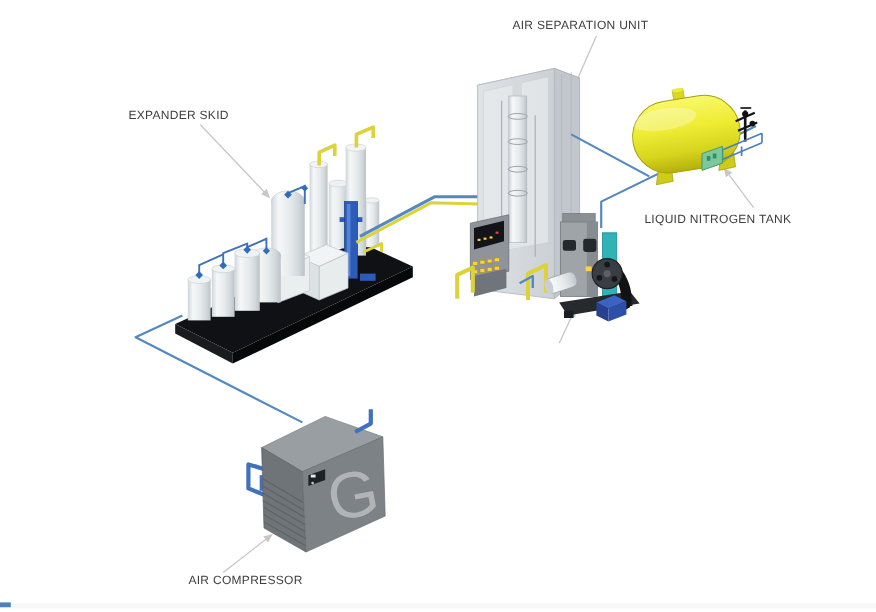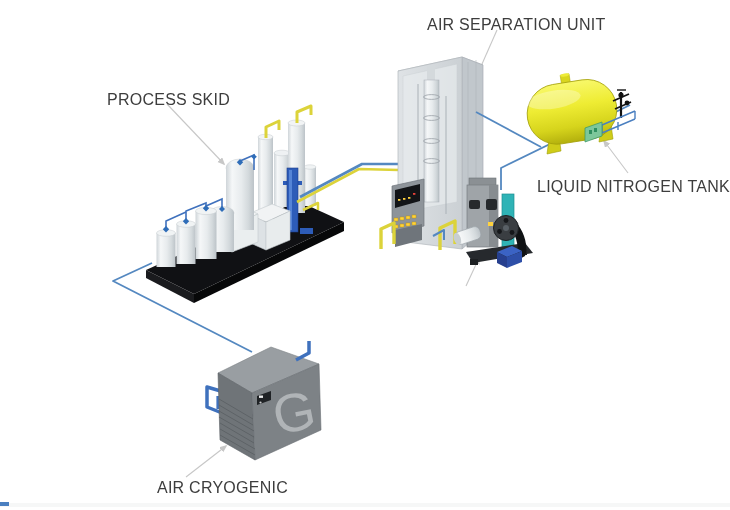--- a/index.html
+++ b/index.html
@@ -2,21 +2,21 @@
 <html><head>
 <meta charset="utf-8">
 <style>
   html,body{margin:0;padding:0;background:#ffffff;}
   #canvas{
     position:relative;width:730px;height:510px;background:#ffffff;
     overflow:hidden;font-family:"Liberation Sans",sans-serif;
   }
   #scene{position:absolute;left:0;top:0;}
   .lbl{
-    position:absolute;font-size:16px;letter-spacing:.25px;color:#3d3d3d;
+    position:absolute;font-size:10px;letter-spacing:.25px;color:#3d3d3d;
     white-space:nowrap;font-family:"Liberation Sans",sans-serif;
   }
   .glyph-g{
     font-family:"Liberation Sans",sans-serif;font-weight:400;
   }
 </style>
 </head>
 <body>
 
 <div id="canvas">
@@ -270,16 +270,16 @@
     <polyline points="296,360 309,353 309,341" fill="none" stroke="#3f71bd" stroke-width="3.5" stroke-linejoin="round"></polyline>
   </g>
 
   <g>
     <rect x="0" y="503" width="730" height="4" fill="#f6f7f7"></rect>
     <rect x="0" y="502" width="9" height="4" fill="#4a7fc0"></rect>
   </g>
 </svg>
 
 <div class="lbl" style="left:427px;top:16px">AIR SEPARATION UNIT</div>
-<div class="lbl" style="left:107px;top:91px">PROCESS SKID</div>
+<div class="lbl" style="left:107px;top:91px">EXPANDER SKID</div>
 <div class="lbl" style="left:537px;top:178px">LIQUID NITROGEN TANK</div>
-<div class="lbl" style="left:157px;top:479px">AIR CRYOGENIC</div>
+<div class="lbl" style="left:157px;top:479px">AIR COMPRESSOR</div>
 </div>
 
 </body></html>

